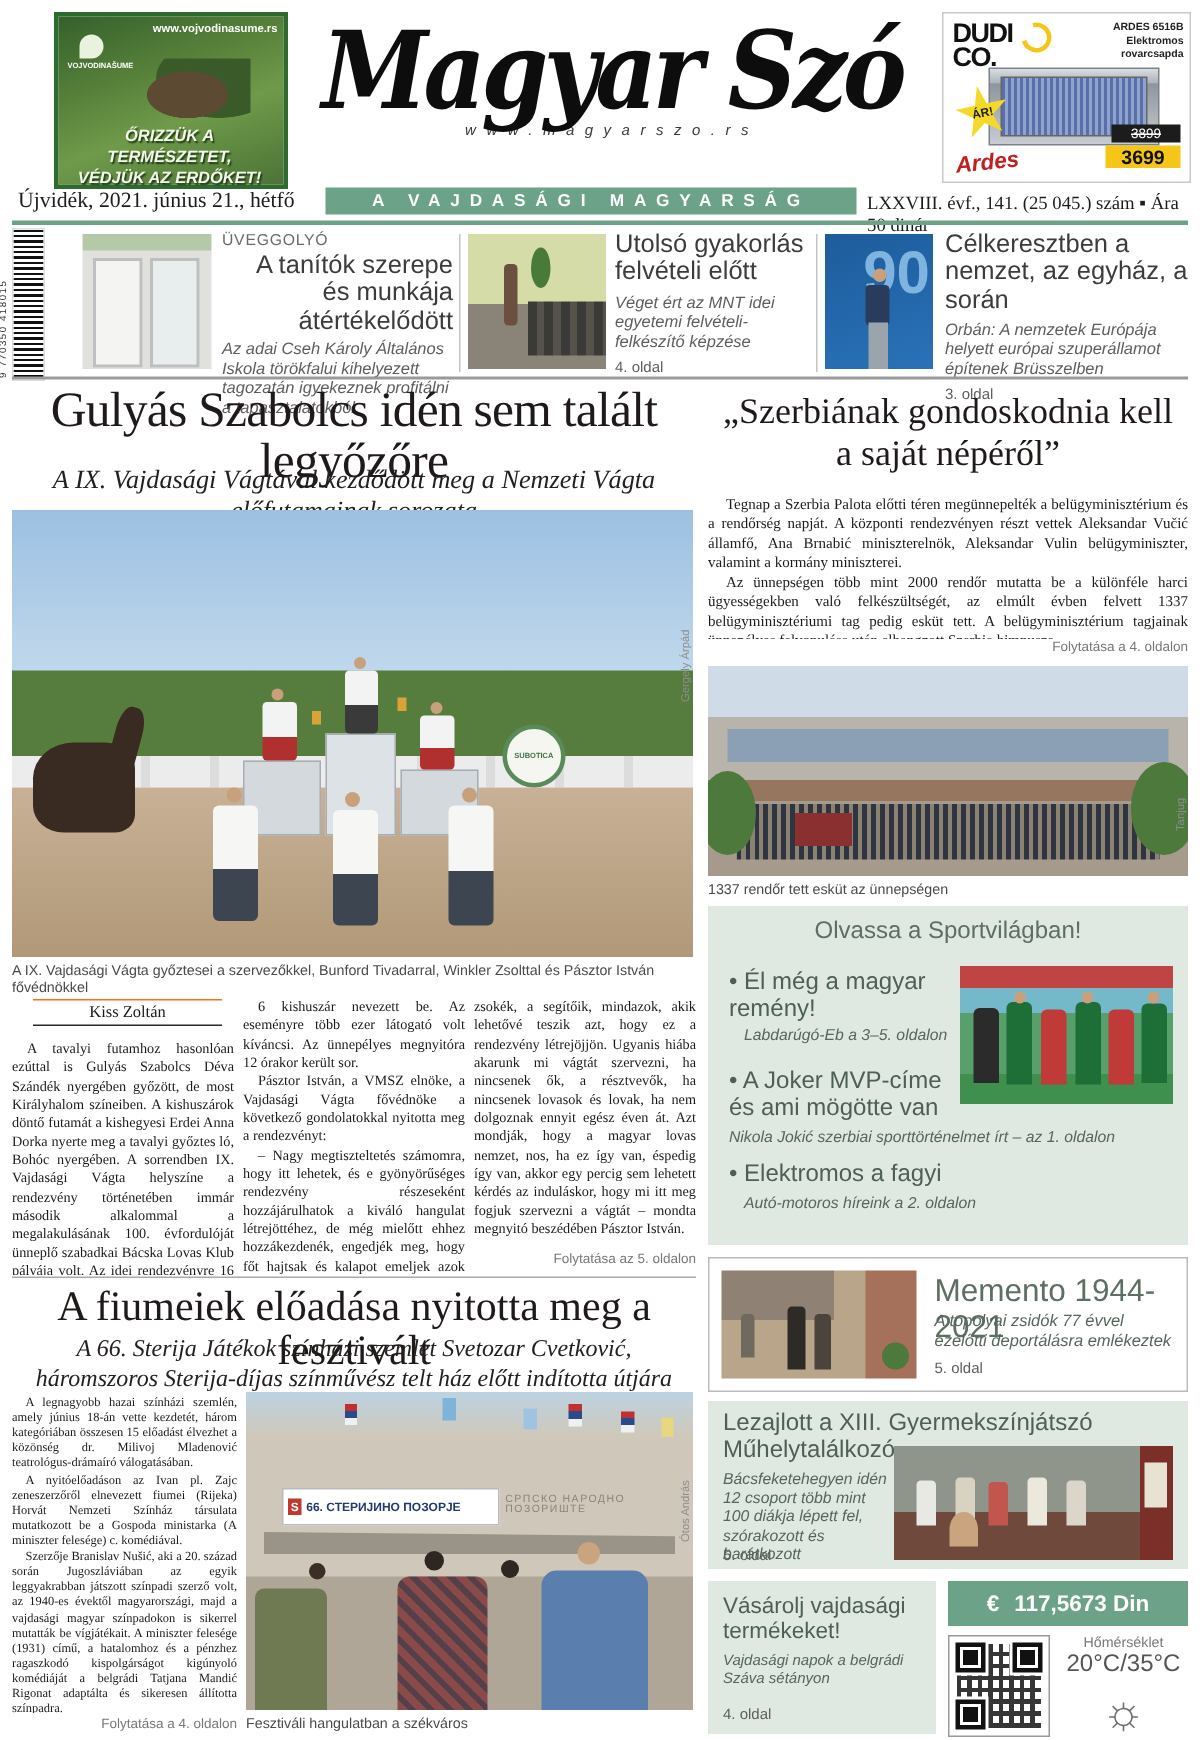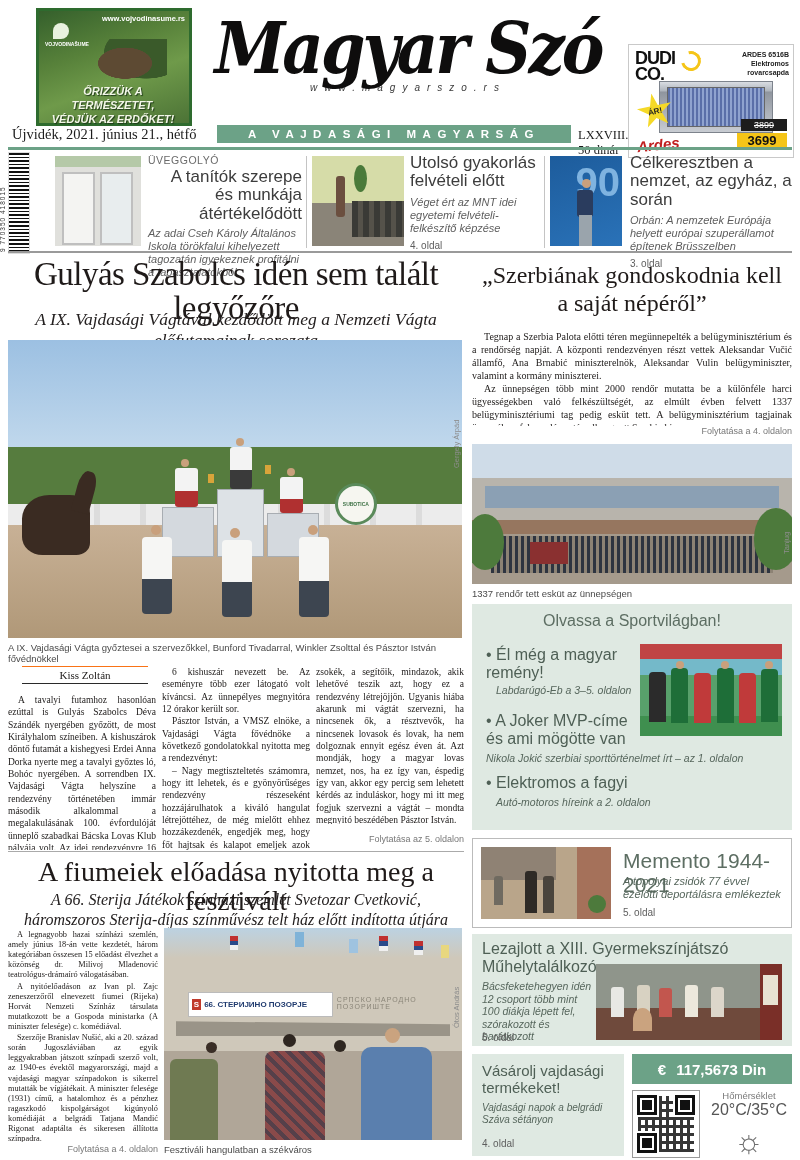--- a/index.html
+++ b/index.html
@@ -113,21 +113,21 @@
 
   <div class="abs" style="left:196px;top:6px;width:424px;">
     <div class="mast-title">Magyar Szó</div>
     <div class="mast-web" style="margin-top:1px;font-style:italic;">www.magyarszo.rs</div>
   </div>
   <div class="abs tagline" style="left:217px;top:125px;width:354px;">A VAJDASÁGI MAGYARSÁG NAPILAPJA</div>
 
   <div class="abs place-date" style="left:12px;top:126px;width:200px;">Újvidék, 2021. június 21., hétfő</div>
   <div class="abs issue" style="left:578px;top:128px;width:216px;">LXXVIII. évf., 141. (25 045.) szám ▪ Ára 50 dinár</div>
 
-  <div class="abs ad-right" style="left:628px;top:8px;width:164px;height:112px;margin-top:36px;">
+  <div class="abs ad-right" style="left:628px;top:8px;width:164px;height:112px;">
     <div class="abs dudi" style="left:6px;top:5px;">
       <div>DUDI</div>
       <div>CO.</div>
     </div>
     <div class="abs" style="left:52px;top:6px;width:14px;height:14px;border:3px solid #f5c518;border-radius:50%;border-left-color:transparent;transform:rotate(30deg);"></div>
     <div class="abs ad-prod" style="right:4px;top:6px;width:80px;">
       <div>ARDES 6516B</div>
       <div>Elektromos rovarcsapda</div>
     </div>
     <div class="abs zapper" style="left:30px;top:36px;width:112px;height:50px;">

